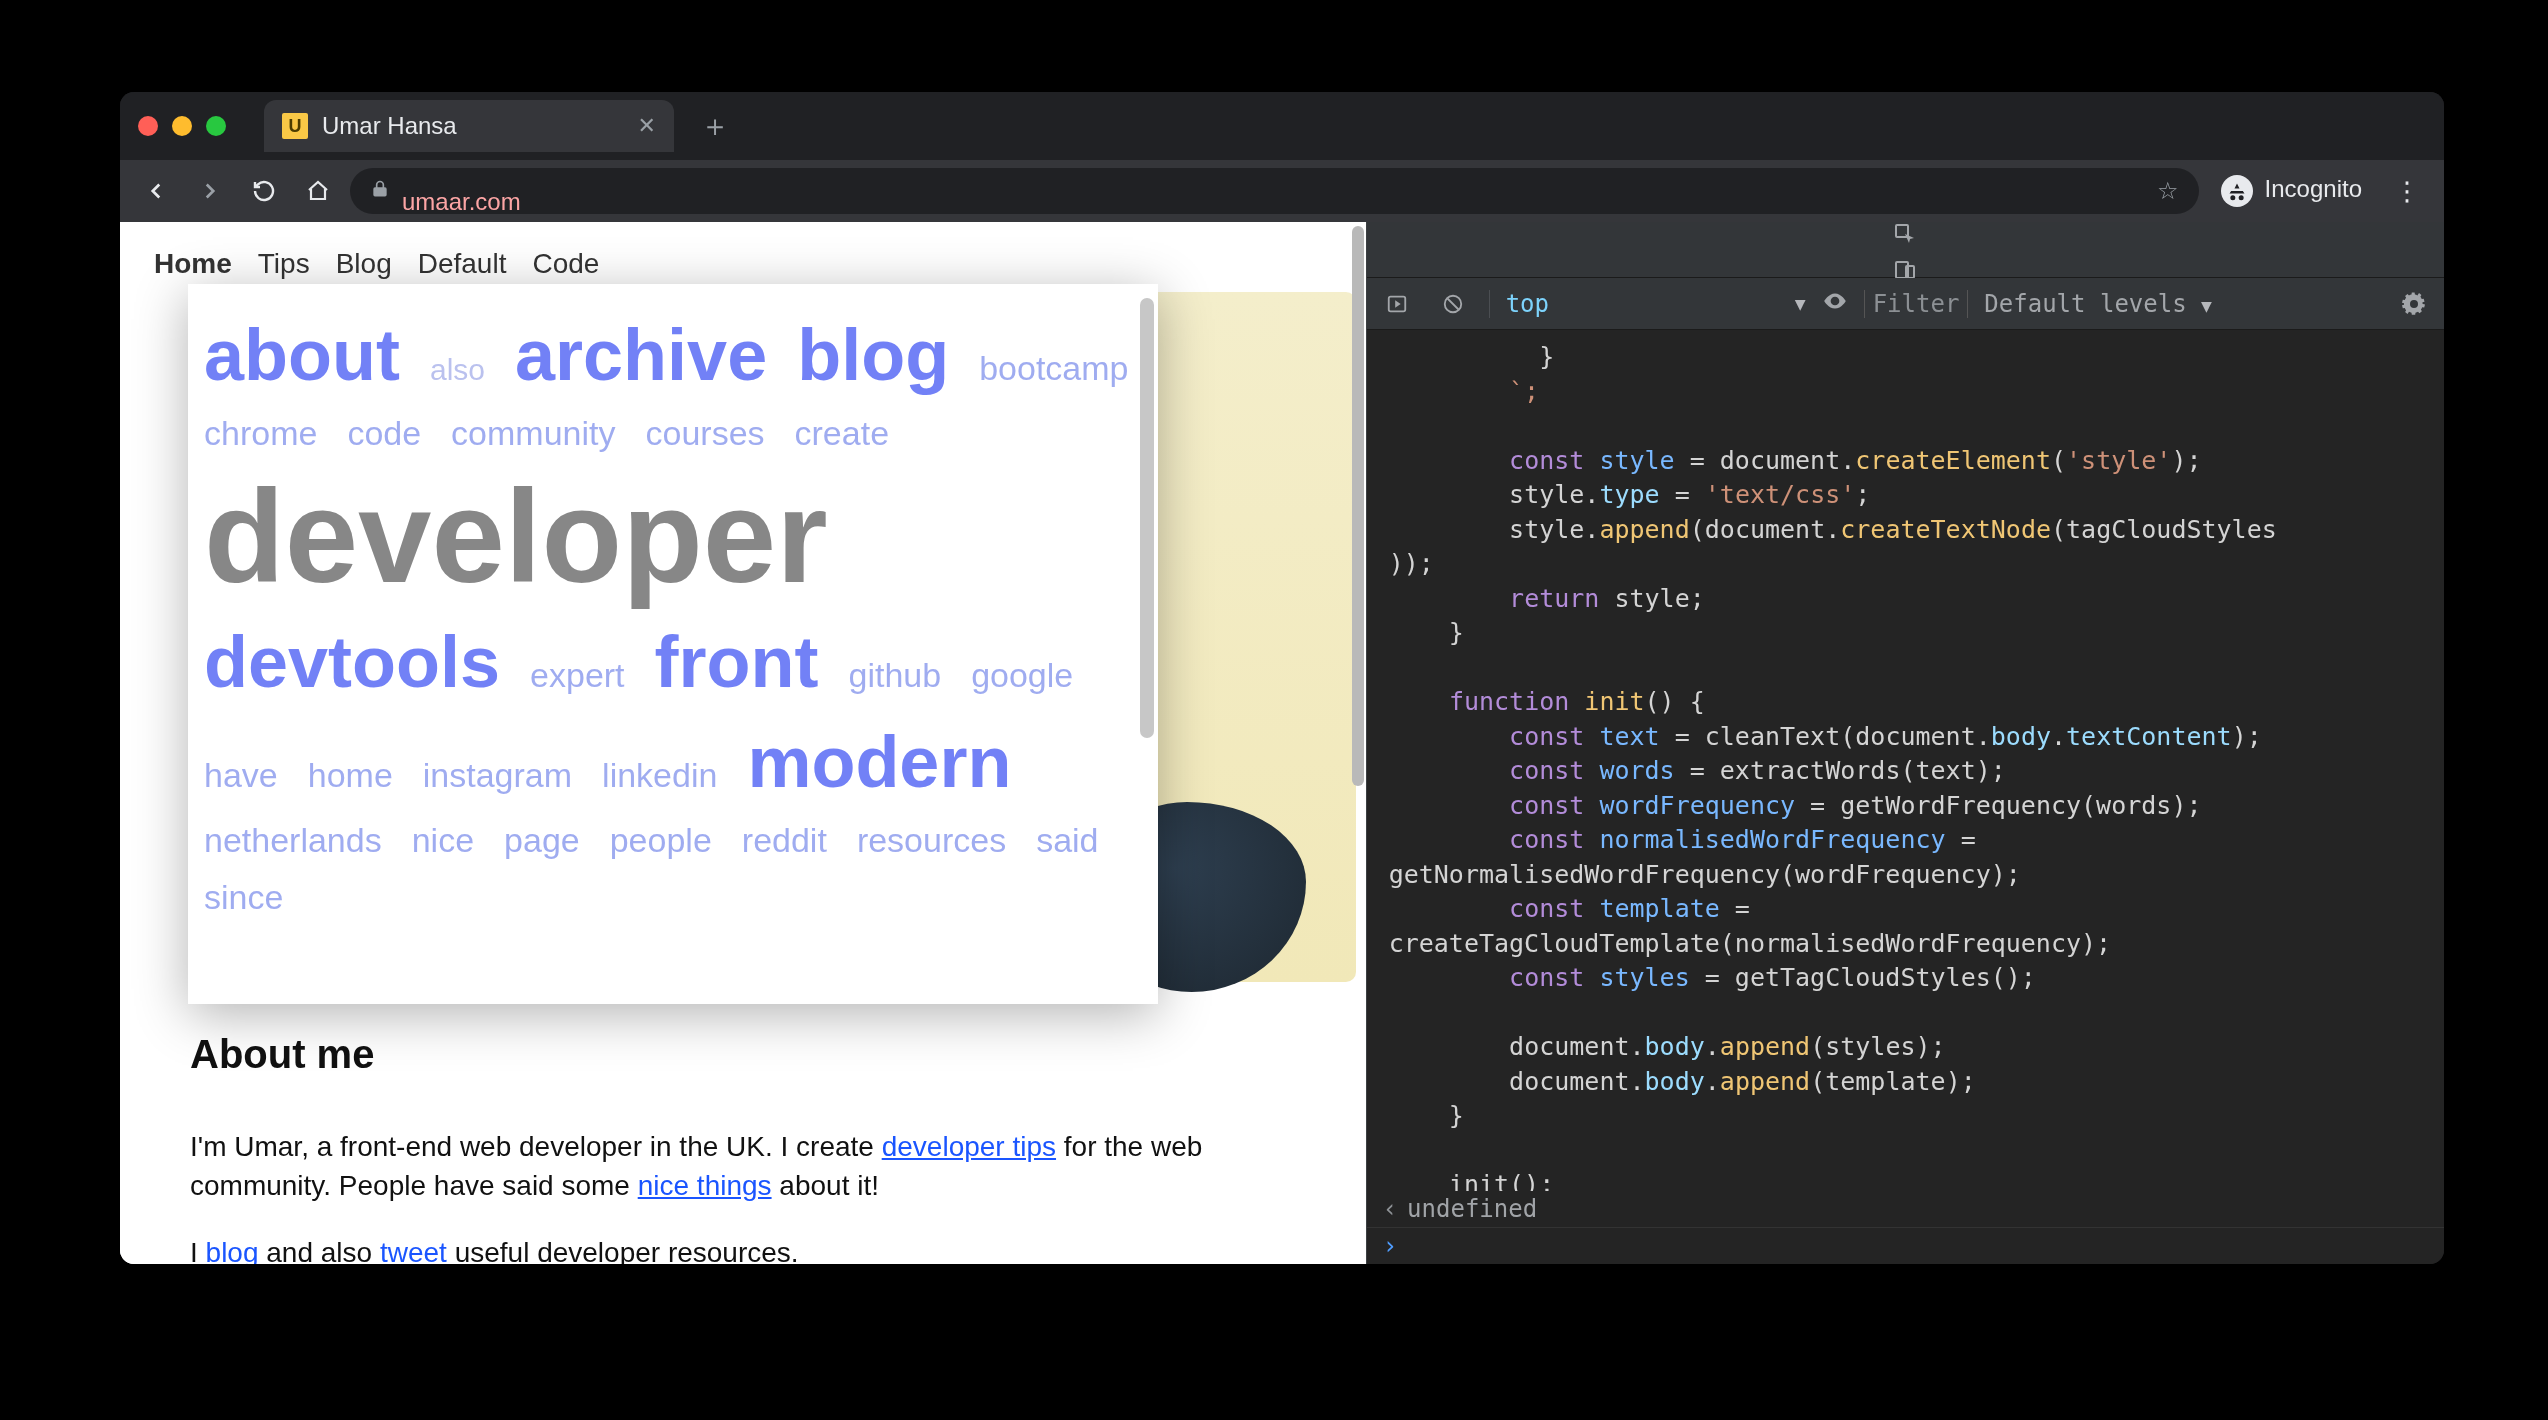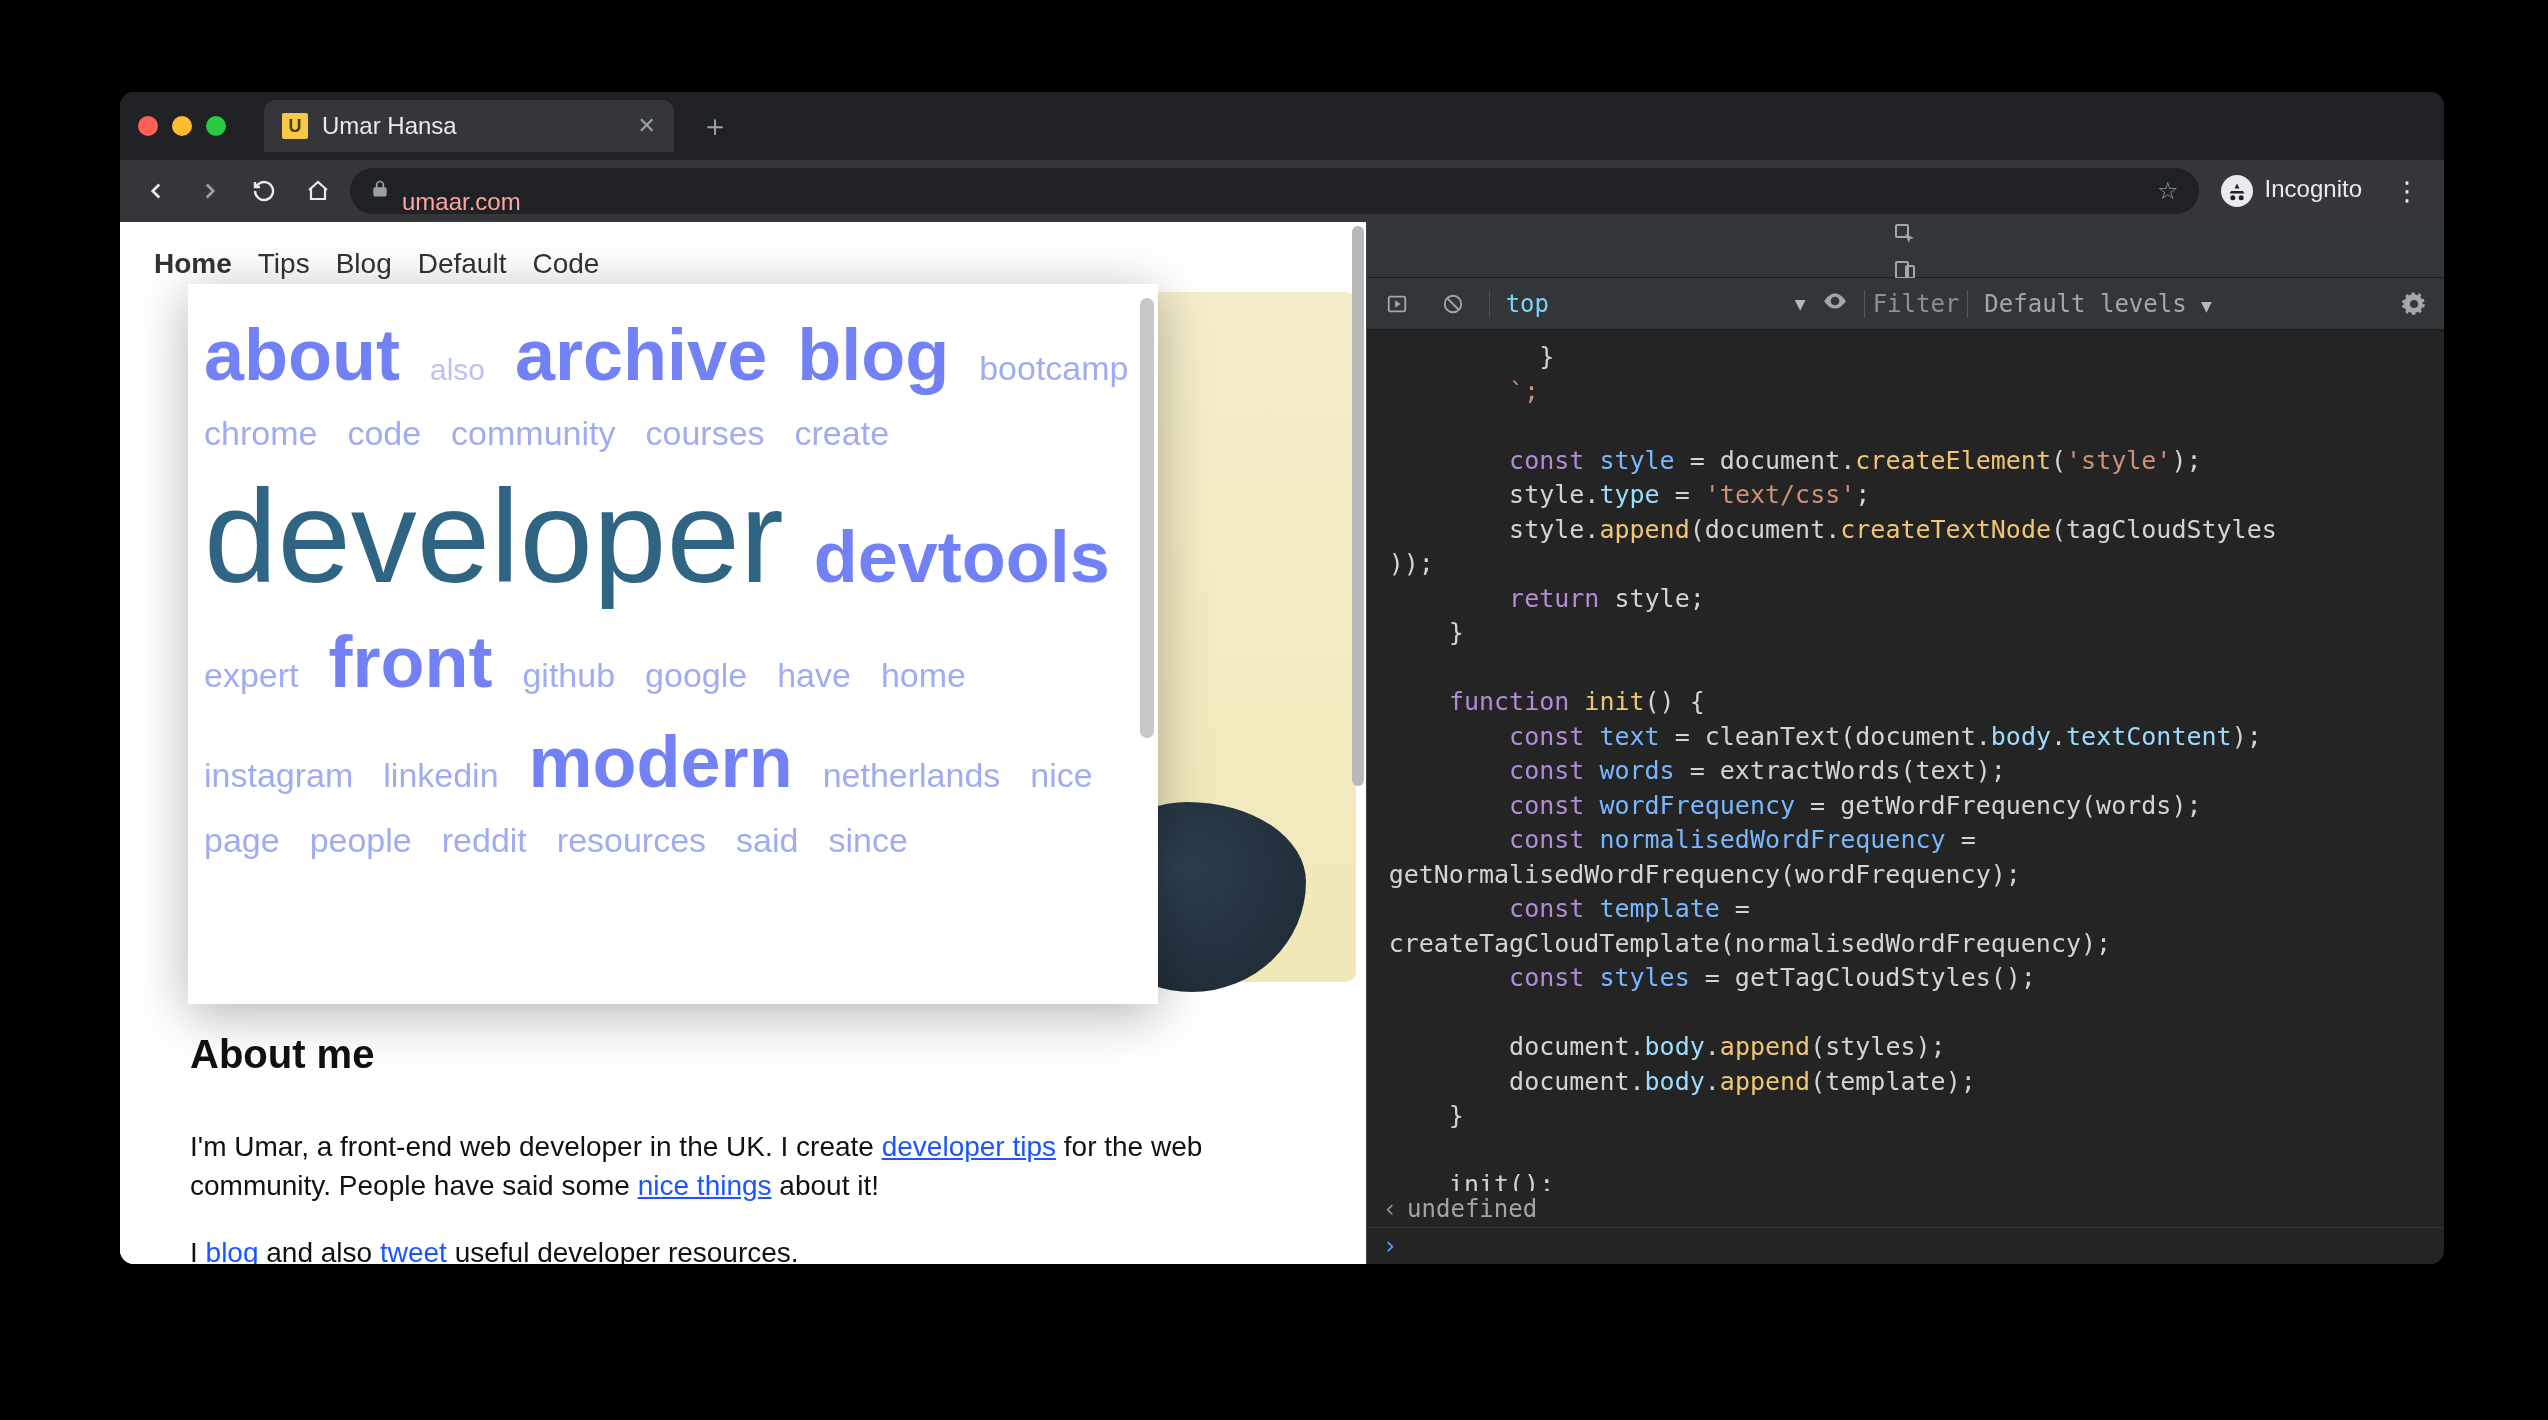--- a/index.html
+++ b/index.html
@@ -199,21 +199,21 @@
     display: flex;
     flex-wrap: wrap;
     align-items: baseline;
     gap: 18px 30px;
     margin-bottom: 6px;
   }
   .tag { color: #4a5fff; opacity: 0.85; white-space: nowrap; }
   .w1 { font-size: 30px; color: #aeb7ec; }
   .w2 { font-size: 34px; color: #8f9eee; }
   .w4 { font-size: 72px; color: #5a6cf5; font-weight: 600; }
-  .w5 { font-size: 132px; line-height: 1; color: #0c4a6e; font-weight: 400; }
+  .w5 { font-size: 132px; line-height: 1; color: #737373; font-weight: 700; }
   .tagcloud-scroll {
     position: absolute;
     right: 4px;
     top: 14px;
     width: 14px;
     bottom: 14px;
     background: transparent;
   }
   .tagcloud-thumb {
     position: absolute;

